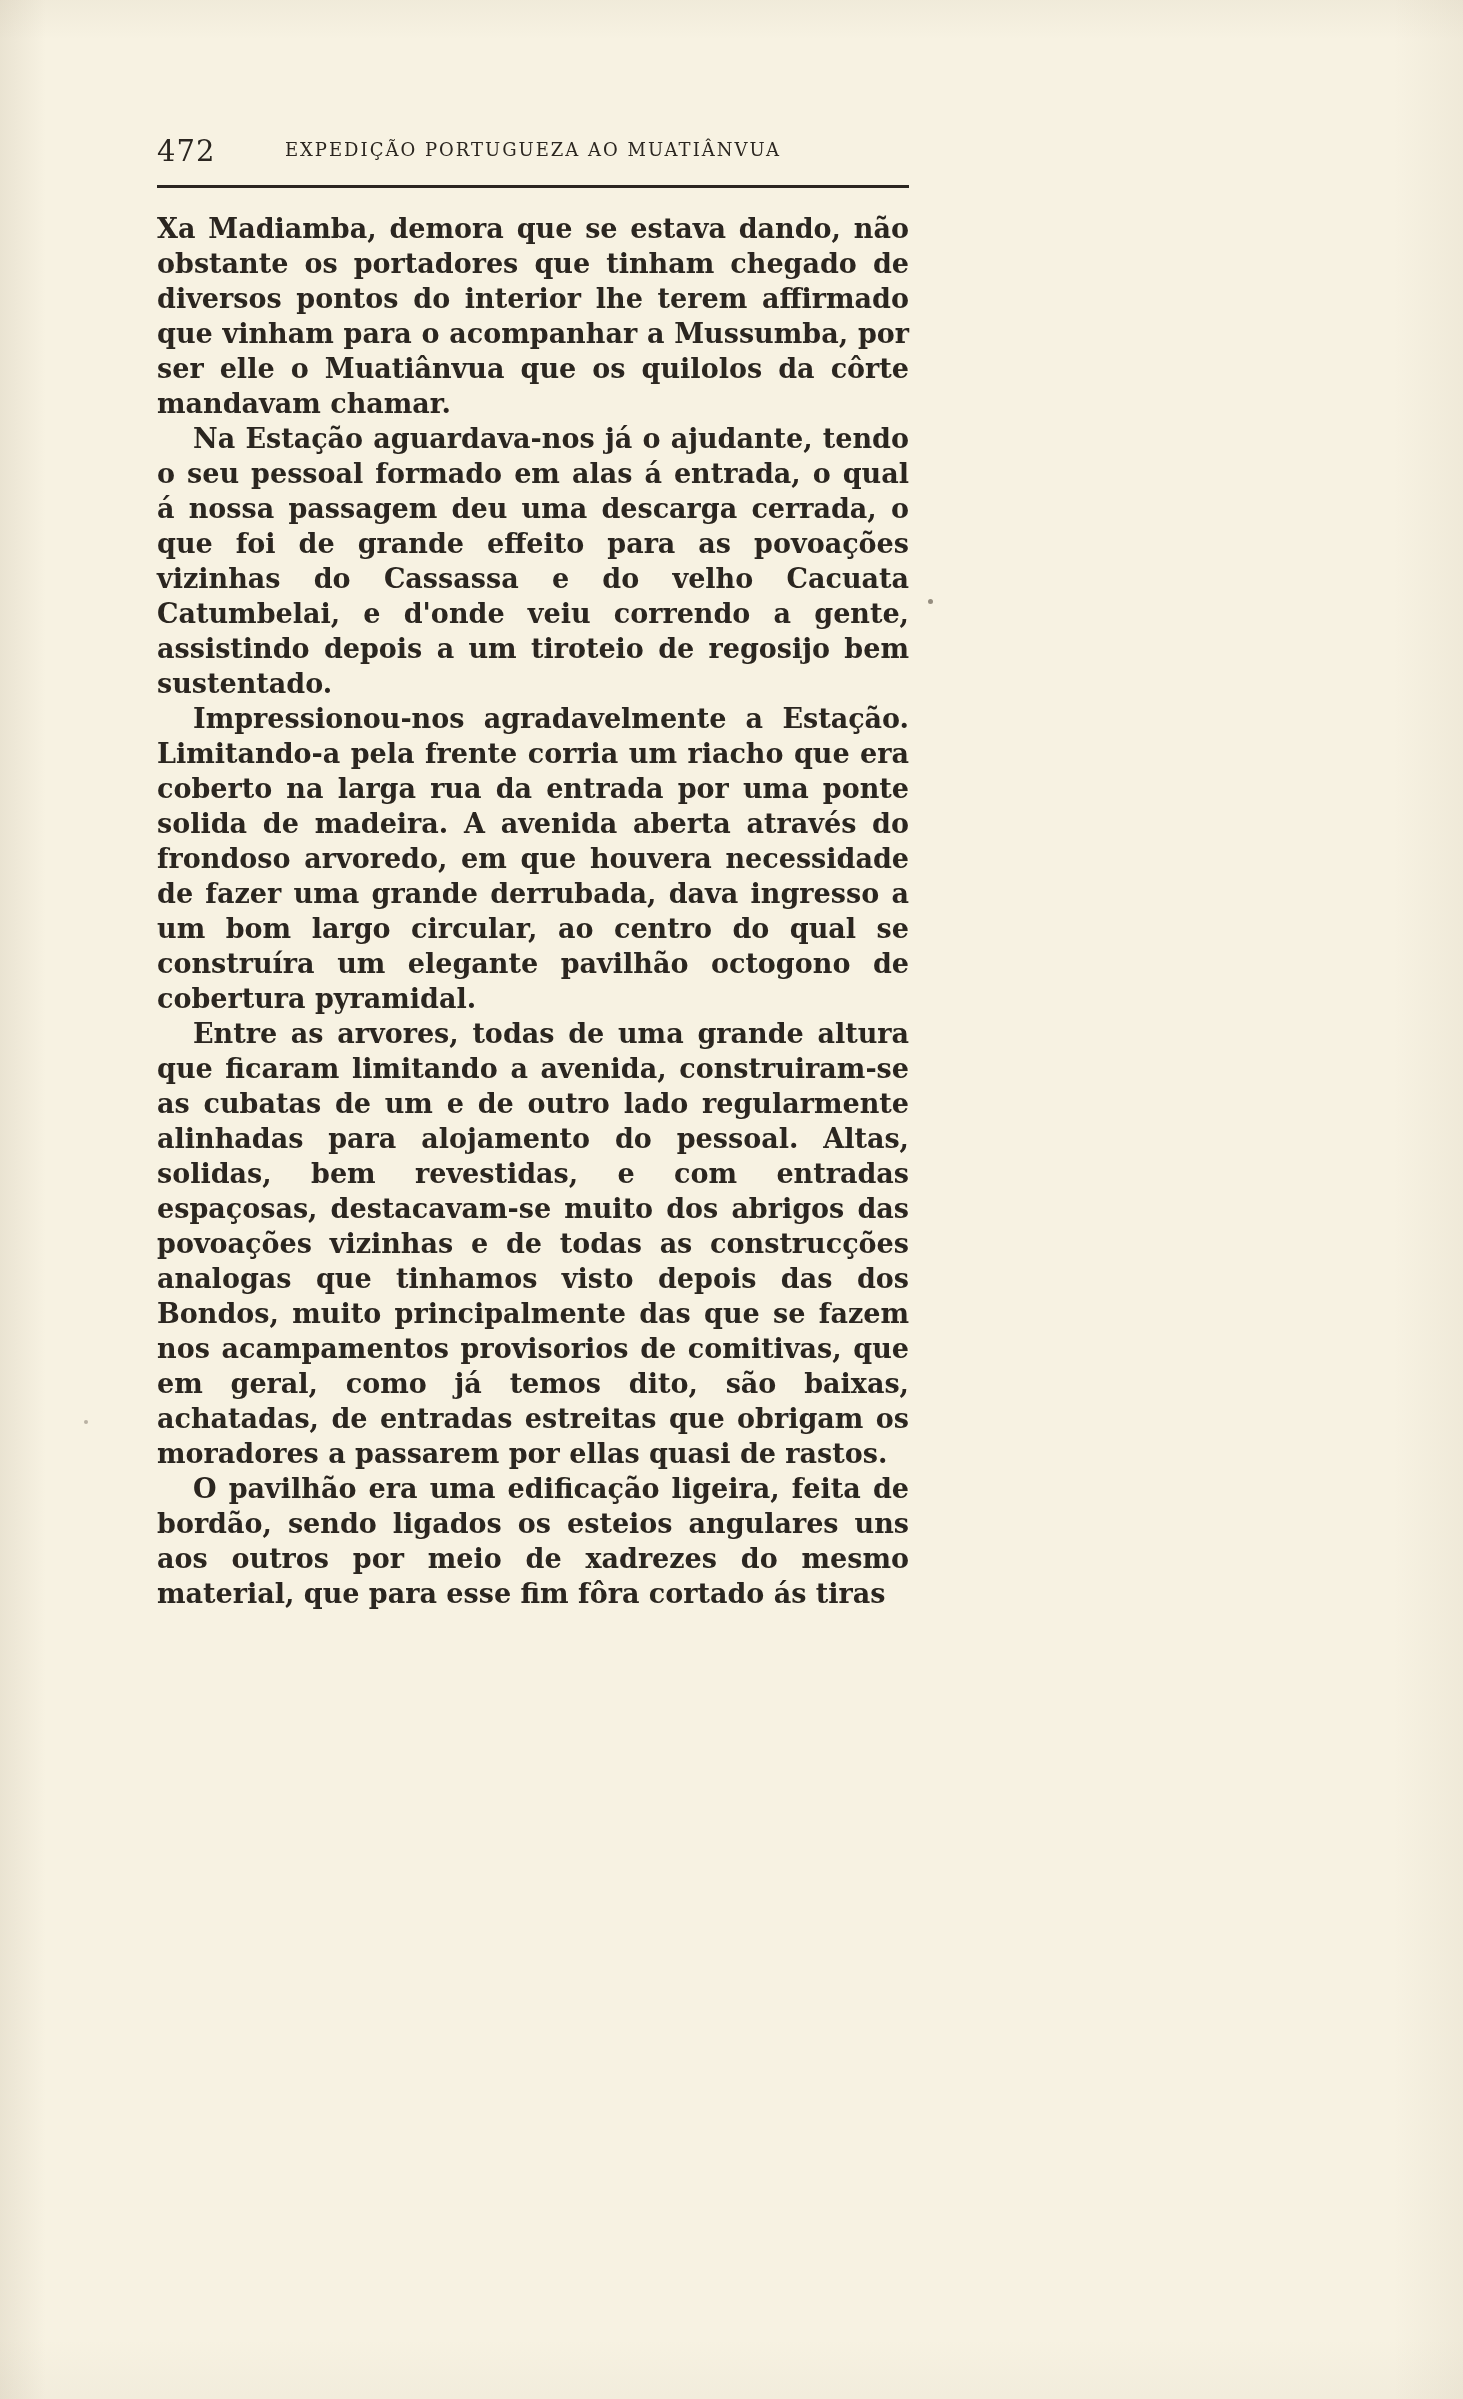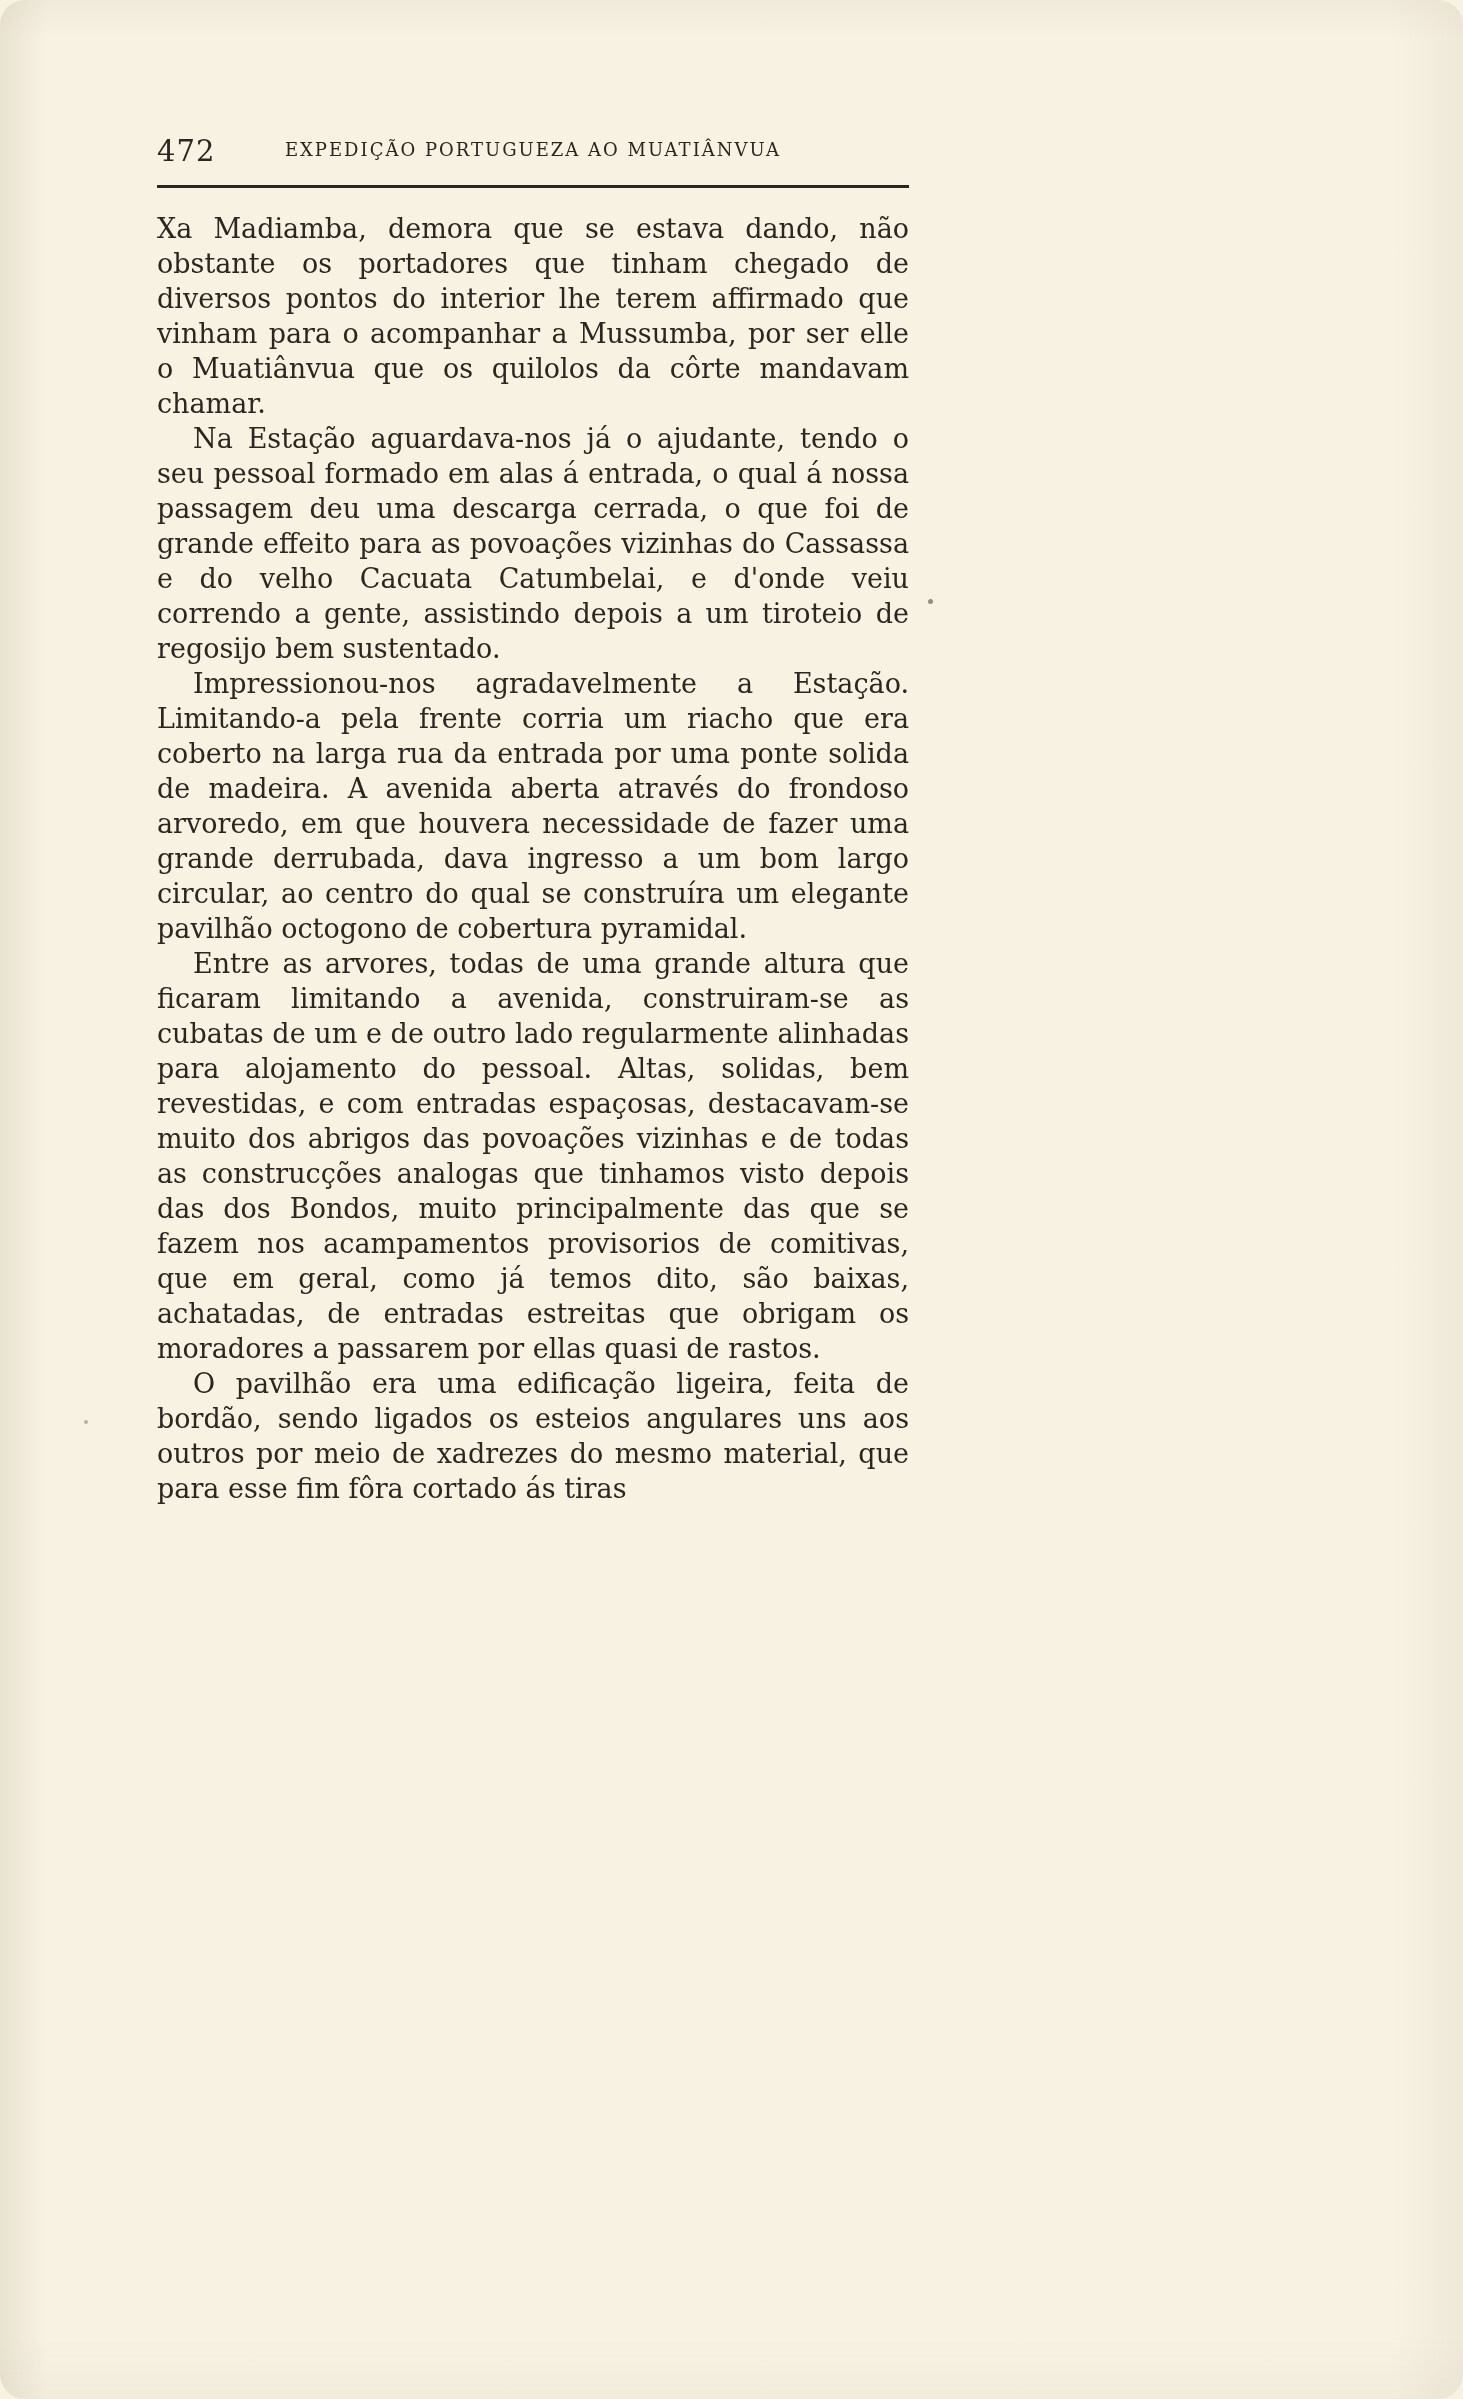--- a/index.html
+++ b/index.html
@@ -17,21 +17,20 @@
   }
   .page {
     position: absolute;
     inset: 0;
     
     background:
       linear-gradient(90deg, rgba(115, 95, 65, 0.10), rgba(115, 95, 65, 0) 46px),
       linear-gradient(270deg, rgba(115, 95, 65, 0.06), rgba(115, 95, 65, 0) 70px),
       linear-gradient(180deg, rgba(115, 95, 65, 0.05), rgba(115, 95, 65, 0) 40px),
       linear-gradient(0deg, rgba(115, 95, 65, 0.04), rgba(115, 95, 65, 0) 60px);
-    border-radius: 25px;
   }
   .text-block {
     position: absolute;
     left: 157px;
     top: 130px;
     width: 752px;
   }
   .page-header {
     position: relative;
     height: 48px;
@@ -59,20 +58,21 @@
   .body-text {
     margin-top: 23px;
     font-size: 27px;
     line-height: 35px;
     text-align: justify;
     hyphens: none;
   }
   .para {
     margin: 0;
     text-indent: 0;
+    font-weight: bold;
   }
   .para.indent {
     text-indent: 36px;
   }
   .speck {
     position: absolute;
     border-radius: 50%;
     background: rgba(70, 58, 45, 0.55);
   }
   .speck-1 {

